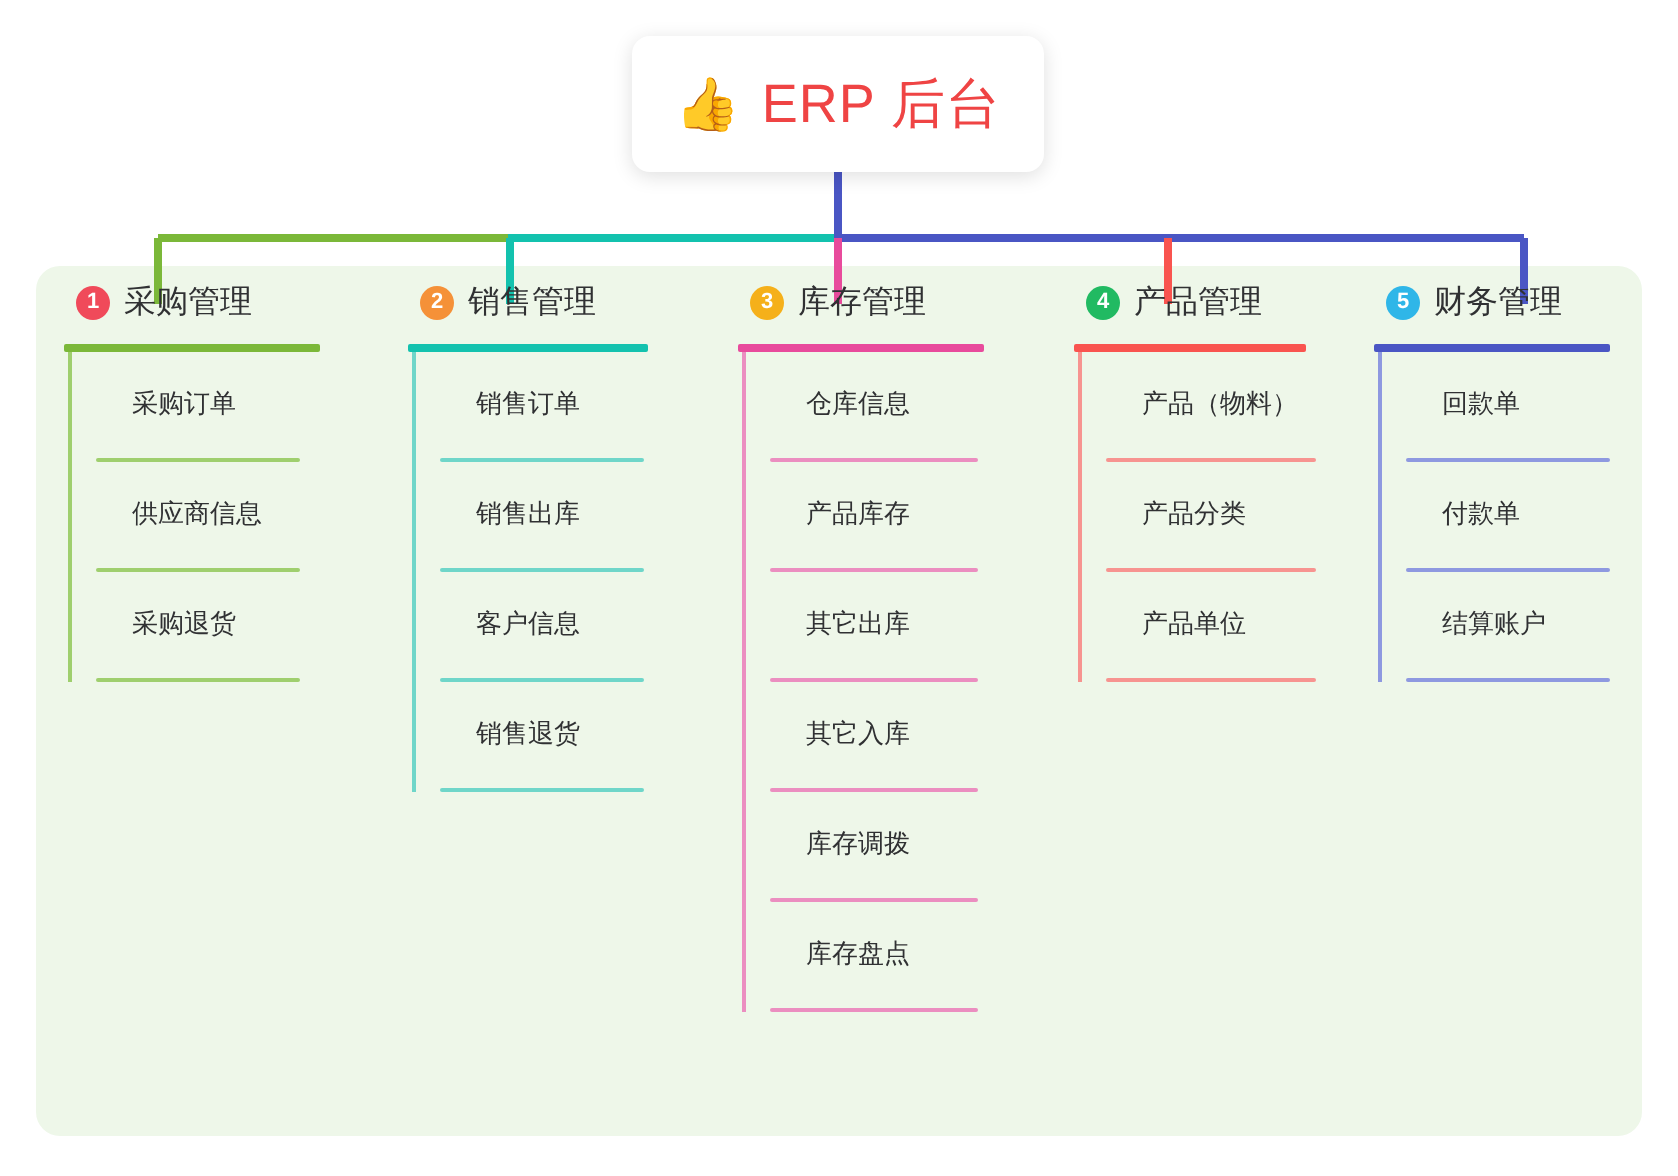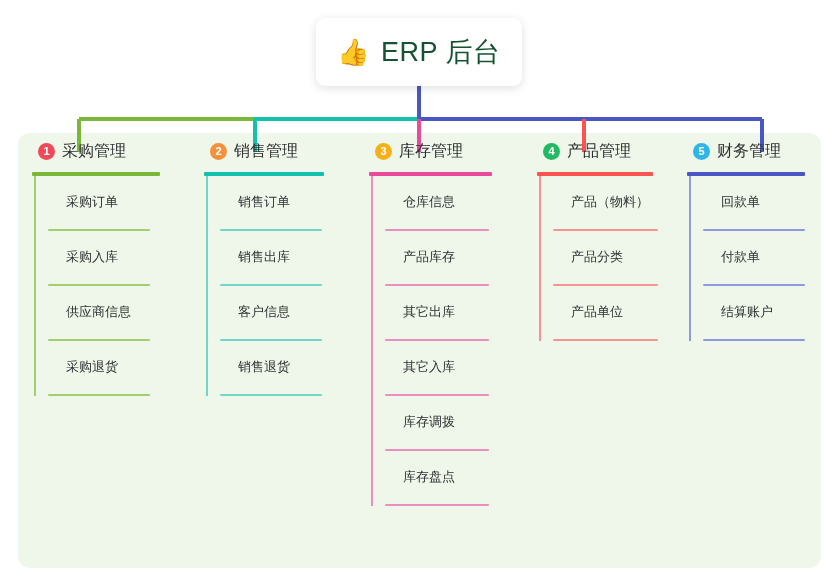--- a/index.html
+++ b/index.html
@@ -37,21 +37,21 @@
     gap: 11px;
     z-index: 6;
   }
   #root-emoji {
     font-size: 26px;
     line-height: 1;
     display: inline-block;
   }
   #root-title {
     font-size: 27px;
-    color: #14532d;
+    color: #ef4444;
     letter-spacing: 0.5px;
     white-space: nowrap;
   }
 
   
   #connectors {
     position: absolute;
     left: 0;
     top: 0;
     width: 839px;
@@ -199,24 +199,20 @@
           <span class="badge" style="background: rgb(240, 74, 90);">1</span>
           <span class="col-title">采购管理</span>
         </div>
         <div class="col-rule" style="background: rgb(123, 184, 57);"></div>
         <div class="items" id="items-0" style="--stem: #7bb839;">
           <div class="item">
             <span class="item-label">采购订单</span>
             <div class="item-rule" style="background: rgb(159, 207, 110);"></div>
           </div>
           <div class="item">
-            <span class="item-label">采购入库</span>
-            <div class="item-rule" style="background: rgb(159, 207, 110);"></div>
-          </div>
-          <div class="item">
             <span class="item-label">供应商信息</span>
             <div class="item-rule" style="background: rgb(159, 207, 110);"></div>
           </div>
           <div class="item">
             <span class="item-label">采购退货</span>
             <div class="item-rule" style="background: rgb(159, 207, 110);"></div>
           </div>
         </div>
       </div>
       <div class="column col-1">

